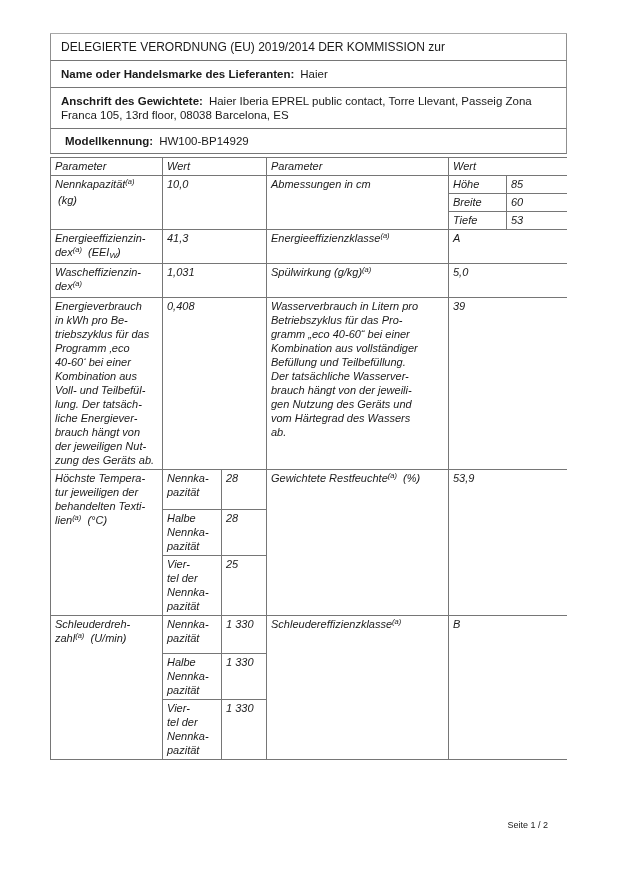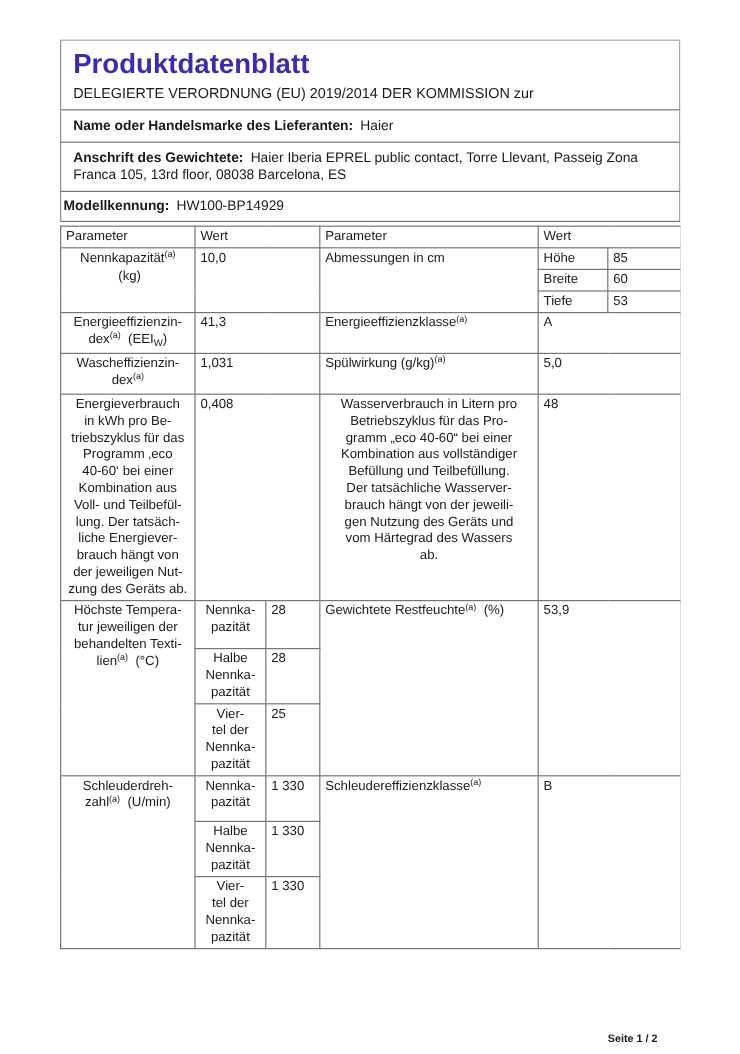--- a/index.html
+++ b/index.html
@@ -15,53 +15,52 @@
     border-left:1px solid #8f8f8f; border-right:1px solid #8f8f8f;
     border-bottom:1px solid #767676; box-sizing:border-box;
   }
   .title-block { padding:6px 10px 6px 10px; }
   .doc-title {
     margin:0 0 5px 0; font-size:23px; line-height:26px; font-weight:bold;
     color:#3a2cb2; letter-spacing:0px;
   }
   .subtitle { font-size:12px; line-height:14px; }
   .info-row { padding:6px 10px; font-size:11.5px; line-height:14px; }
-  .info-row.tight { padding:5px 2px; }
+  .info-row.tight { padding:5px 14px; }
   .info-row.thin { padding:3px 10px; }
   .lbl { font-weight:bold; }
   .val { font-weight:normal;margin-top:22px; }
   .gap { display:inline-block; width:6px; }
 
   table.params {
     border-collapse:collapse; table-layout:fixed; width:517px;
-    font-size:11px; margin-top:3px;
+    font-size:11px; margin-top:3px;font-style:italic;
   }
   table.params td {
     border:1px solid #767676; vertical-align:top;
     padding:1px 4px 2px 4px; line-height:14px; box-sizing:border-box;
     overflow:hidden;
   }
-  td.pre { white-space:pre-line;text-align:center; }
+  td.pre { white-space:pre-line; }
   td.num { text-align:left; }
   td.lh15 { line-height:15px; }
   .sup { font-size:7.5px; position:relative; top:-4px; }
   .subsc { font-size:8px; position:relative; top:2px; }
   .footer {
-    position:absolute; top:860px; right:69px; font-size:9px; line-height:11px;
-    font-weight:bold; color:#1a1a1a;
+    position:absolute; top:820px; right:69px; font-size:9px; line-height:11px;
+    font-weight:normal; color:#1a1a1a;
   }
 </style>
 </head>
 <body>
 
 <div class="page">
   <div class="content">
 
     <div class="sec title-block">
-      <h1 class="doc-title">Produktdatenblatt</h1>
       <div class="subtitle">DELEGIERTE VERORDNUNG (EU) 2019/2014 DER KOMMISSION zur</div>
     </div>
 
     <div class="sec info-row">
       <span class="lbl">Name oder Handelsmarke des Lieferanten:</span><span class="gap"></span><span class="val">Haier</span>
     </div>
 
     <div class="sec info-row">
       <span class="lbl">Anschrift des Gewichtete:</span><span class="gap"></span><span class="val">Haier Iberia EPREL public contact, Torre Llevant, Passeig Zona Franca 105, 13rd floor, 08038 Barcelona, ES</span>
     </div>
@@ -139,21 +138,21 @@
         <td class="pre">Wasserverbrauch in Litern pro
 Betriebszyklus für das Pro-
 gramm „eco 40-60“ bei einer
 Kombination aus vollständiger
 Befüllung und Teilbefüllung.
 Der tatsächliche Wasserver-
 brauch hängt von der jeweili-
 gen Nutzung des Geräts und
 vom Härtegrad des Wassers
 ab.</td>
-        <td colspan="2" class="num">48</td>
+        <td colspan="2" class="num">39</td>
       </tr>
 
       <tr style="height:40px">
         <td rowspan="3" class="pre"><span>Höchste Tempera-
 tur jeweiligen der
 behandelten Texti-
 lien</span><span class="sup">(a)</span><span>&nbsp; (°C)</span></td>
         <td class="pre">Nennka-
 pazität</td>
         <td class="num">28</td>

